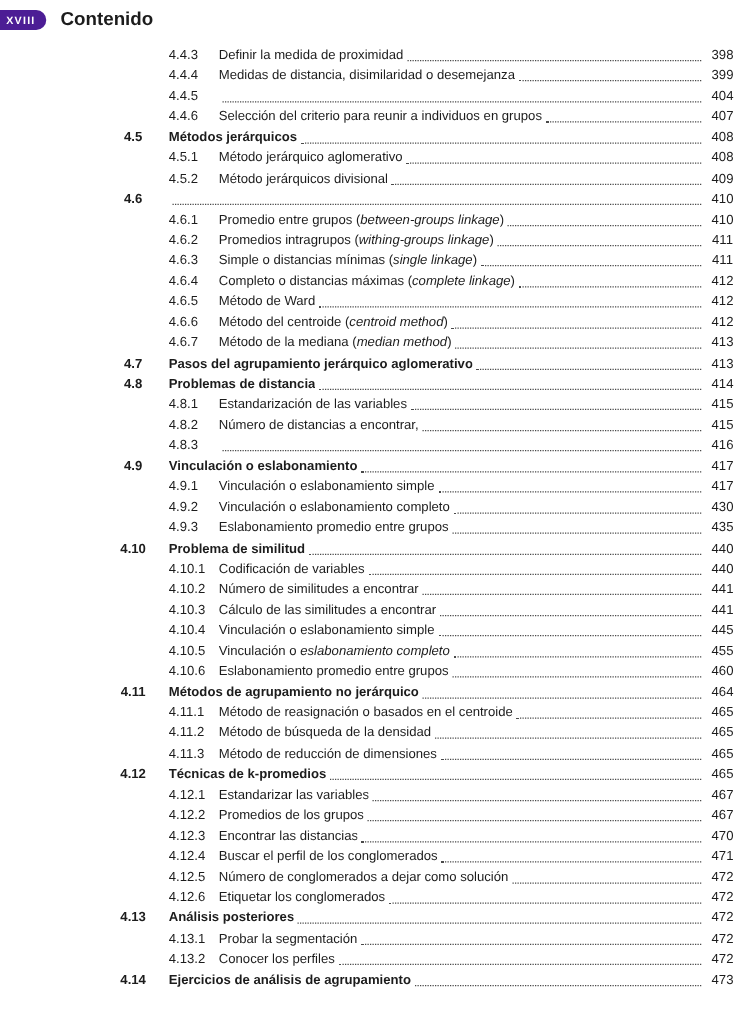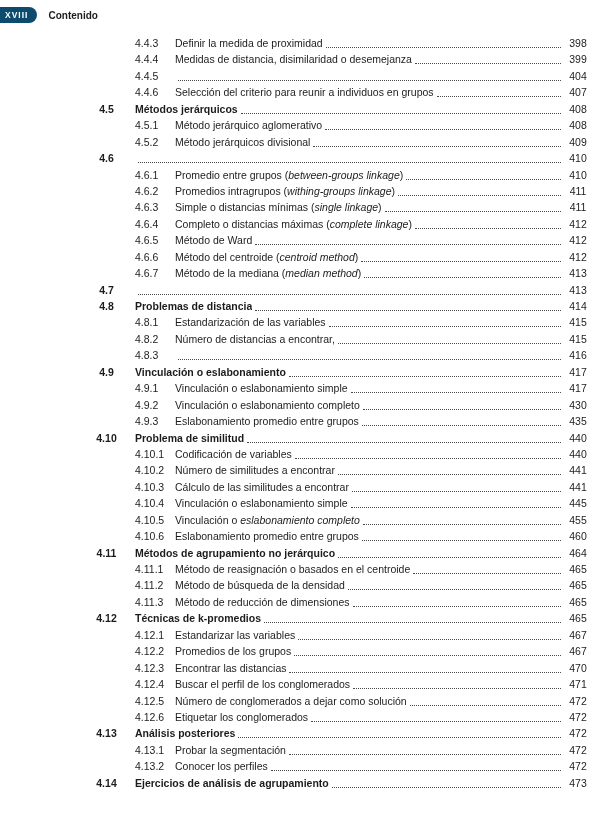--- a/index.html
+++ b/index.html
@@ -6,29 +6,29 @@
   html, body { width: 600px; height: 814px; }
   body {
     background: #ffffff;
     font-family: "Liberation Sans", sans-serif;
     color: #1c1c1c;
     overflow: hidden;
     position: relative;
   }
   .header { display: flex; align-items: center; padding-top: 7px; }
   .badge {
-    background: #0c4a6e;
+    background: #4c1d95;
     color: #ffffff;
     font-size: 8.5px;
     font-weight: bold;
     letter-spacing: 1px;
     padding: 3px 9px 3px 5px;
     border-radius: 0 8px 8px 0;
   }
-  .header-title { font-weight: bold; font-size: 10px; margin-left: 11px; }
+  .header-title { font-weight: bold; font-size: 15px; margin-left: 11px; }
   .toc { margin: 12px 8px 0 78px; }
   .row {
     display: flex;
     height: 16.45px;
     line-height: 16.3px;
     font-size: 10.5px;
     white-space: nowrap;
   }
   .row .num { flex: 0 0 auto; }
   .lvl1 .num { width: 57px; font-weight: bold; text-align: center; }
@@ -138,20 +138,21 @@
         <span class="pg">412</span>
       </div>
       <div class="row lvl2">
         <span class="num">4.6.7</span>
         <span class="title"><span>Método de la mediana (</span><span class="it">median method</span><span>)</span></span>
         <span class="leader"></span>
         <span class="pg">413</span>
       </div>
       <div class="row lvl1">
         <span class="num">4.7</span>
+        <span class="title"><span>Pasos del agrupamiento jerárquico aglomerativo</span></span>
         <span class="leader"></span>
         <span class="pg">413</span>
       </div>
       <div class="row lvl1">
         <span class="num">4.8</span>
         <span class="title"><span>Problemas de distancia</span></span>
         <span class="leader"></span>
         <span class="pg">414</span>
       </div>
       <div class="row lvl2">

